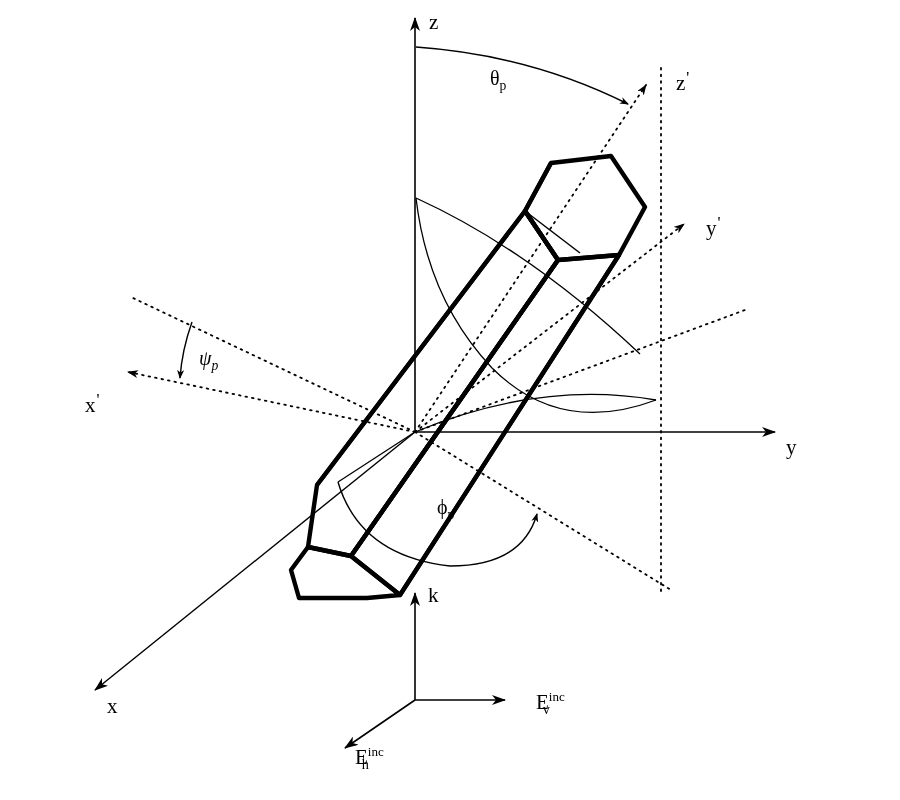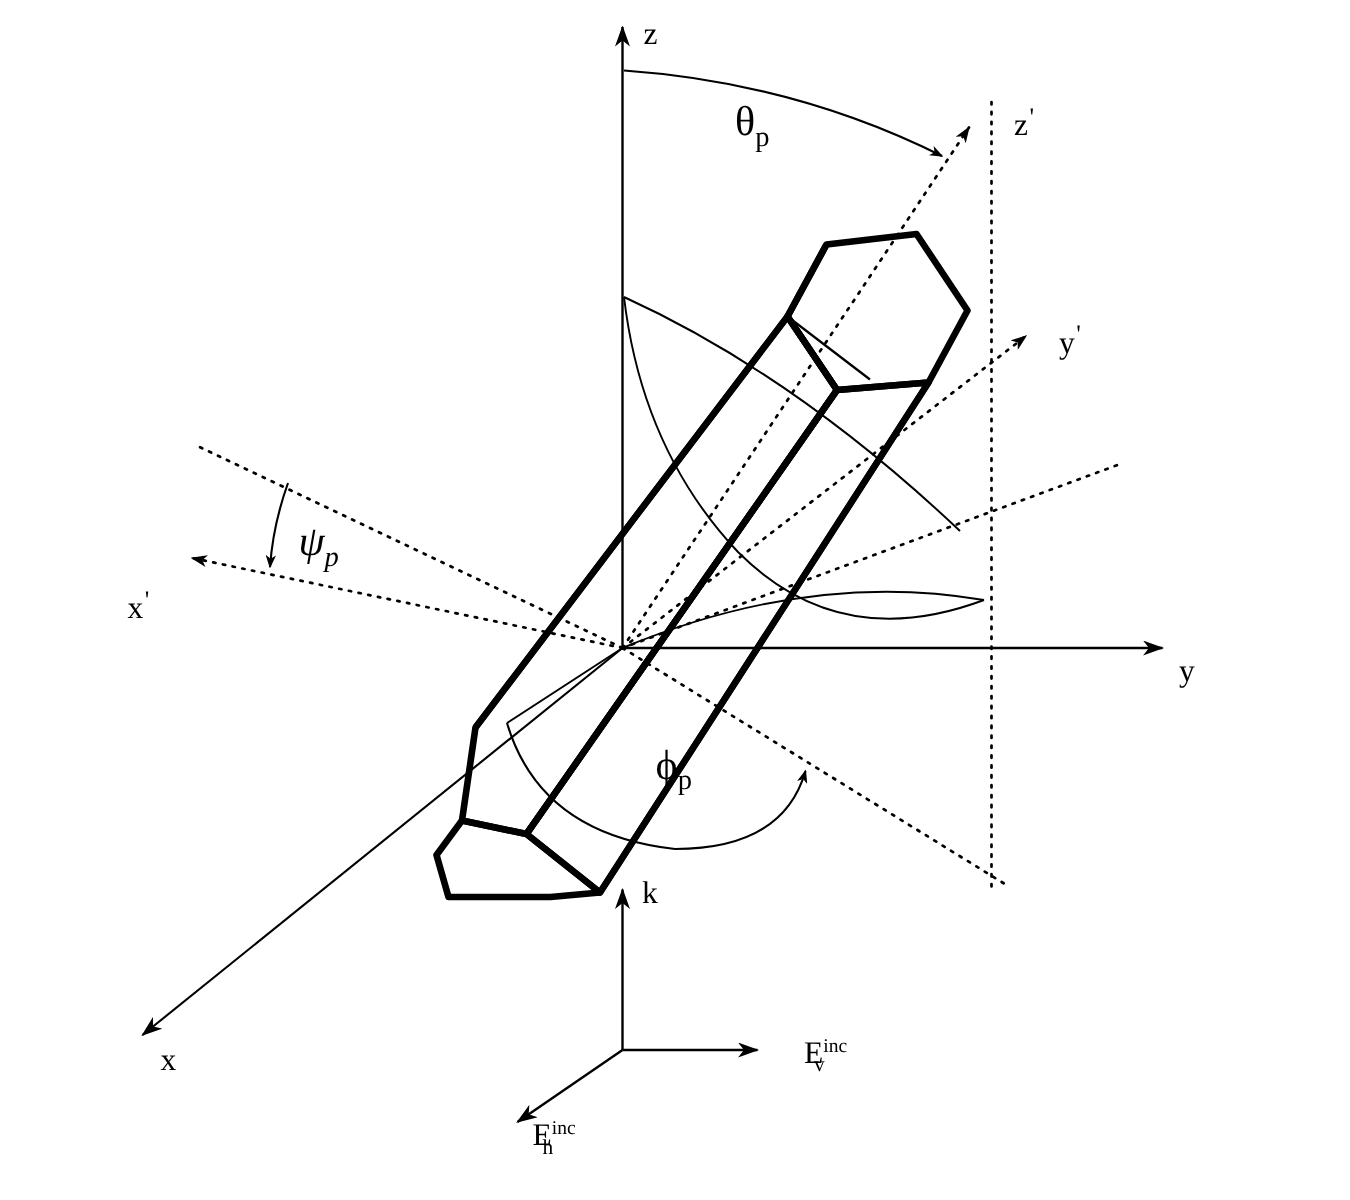--- a/index.html
+++ b/index.html
@@ -31,21 +31,21 @@
   
   .lab {
     position: absolute;
     font-family: "Liberation Serif", serif;
     color: #000000;
     white-space: nowrap;
     line-height: 1;
     user-select: none;
   }
   .lab-axis   { font-size: 21px; }
-  .lab-greek  { font-size: 28px; }
+  .lab-greek  { font-size: 20px; }
   .sub {
     font-size: 0.68em;
     vertical-align: -0.38em;
     margin-left: 0px;
   }
   .sup {
     font-size: 0.62em;
     vertical-align: 0.58em;
   }
   .prime {

